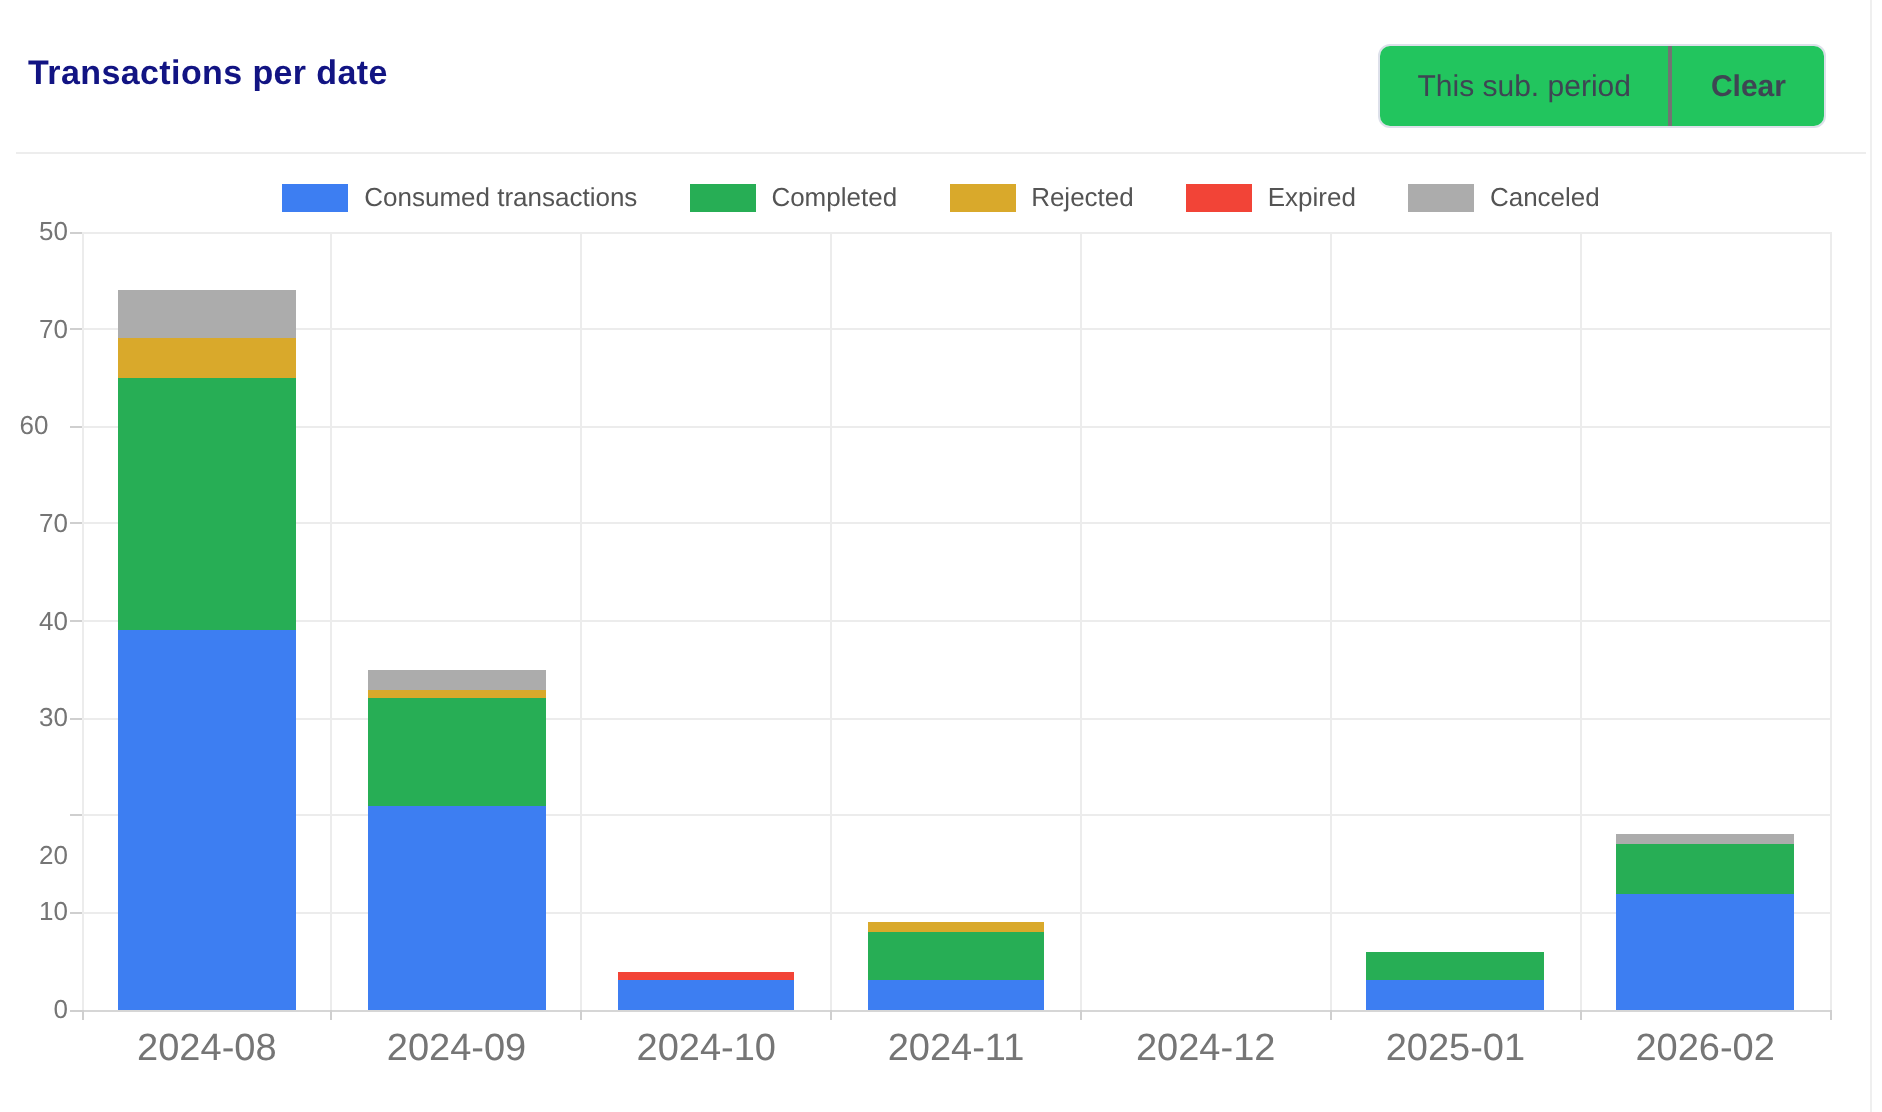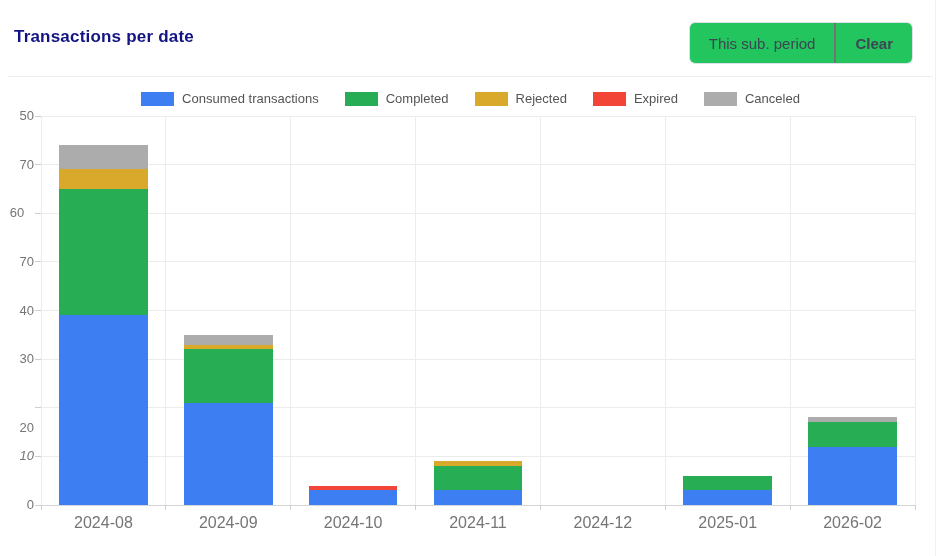--- a/index.html
+++ b/index.html
@@ -31,21 +31,21 @@
   .legend-swatch{width:33px;height:14px;display:inline-block;}
   .legend-label{font-size:13px;color:#545454;}
   
   #chart-area{position:absolute;inset:0;}
   .hline{position:absolute;height:1px;background:#ececec;}
   .vline{position:absolute;width:1px;background:#ececec;}
   .axis-line{background:#d6d6d6;}
   .ytick{position:absolute;height:1px;width:6px;background:#cfcfcf;}
   .xtick{position:absolute;width:1px;height:5px;background:#cfcfcf;}
   .ylabel{position:absolute;width:30px;text-align:right;font-size:13px;color:#757575;line-height:16px;}
-  .xlabel{position:absolute;text-align:center;font-size:16px;color:#757575;}
+  .xlabel{position:absolute;text-align:center;font-size:19px;color:#757575;}
   .bar-seg{position:absolute;}
 </style>
 </head>
 <body>
 
 <div class="page-right-border"></div>
 
 <div class="page-title">Transactions per date</div>
 
 <div class="controls">
@@ -79,21 +79,21 @@
       <div class="legend-label">Canceled</div>
     </div>
   </div>
 
 <div id="chart-area">
     <div class="hline axis-line" style="left: 41px; width: 874px; top: 504.5px;"></div>
     <div class="ytick" style="left: 35px; top: 504.5px;"></div>
     <div class="ylabel" style="left: 0px; width: 34px; top: 497px;">0</div>
     <div class="hline" style="left: 41px; width: 874px; top: 455.875px;"></div>
     <div class="ytick" style="left: 35px; top: 455.875px;"></div>
-    <div class="ylabel" style="left: 0px; width: 34px; top: 448.375px; font-style: italic;">10</div>
+    <div class="ylabel" style="left: 0px; width: 34px; top: 448.375px;">10</div>
     <div class="hline" style="left: 41px; width: 874px; top: 407.25px;"></div>
     <div class="ytick" style="left: 35px; top: 407.25px;"></div>
     <div class="ylabel" style="left: 0px; width: 34px; top: 399.75px; margin-top: 20px;">20</div>
     <div class="hline" style="left: 41px; width: 874px; top: 358.625px;"></div>
     <div class="ytick" style="left: 35px; top: 358.625px;"></div>
     <div class="ylabel" style="left: 0px; width: 34px; top: 351.125px;">30</div>
     <div class="hline" style="left: 41px; width: 874px; top: 310px;"></div>
     <div class="ytick" style="left: 35px; top: 310px;"></div>
     <div class="ylabel" style="left: 0px; width: 34px; top: 302.5px;">40</div>
     <div class="hline" style="left: 41px; width: 874px; top: 261.375px;"></div>

